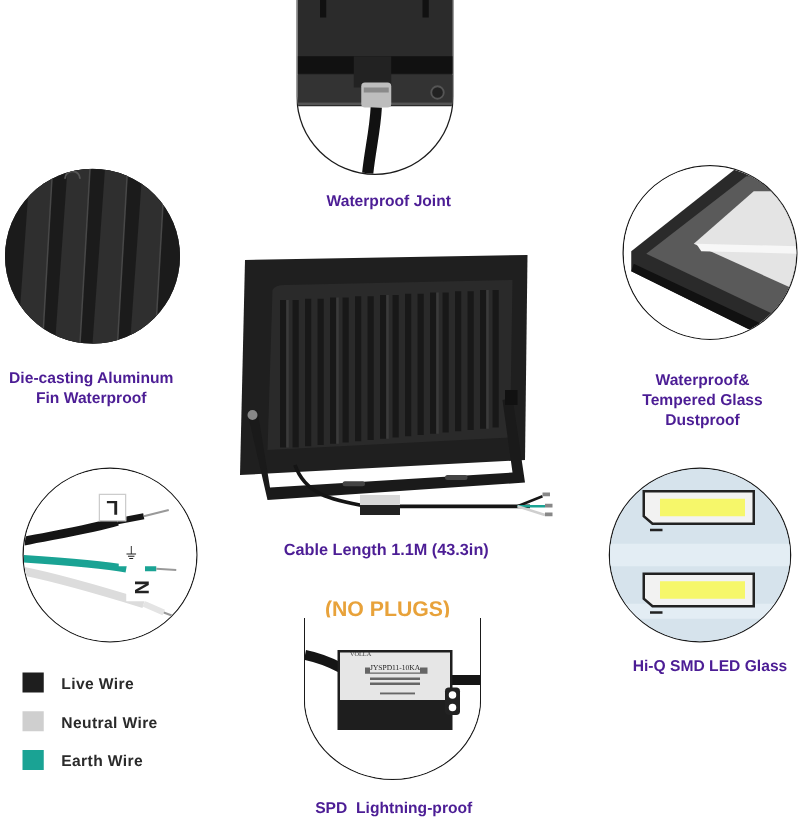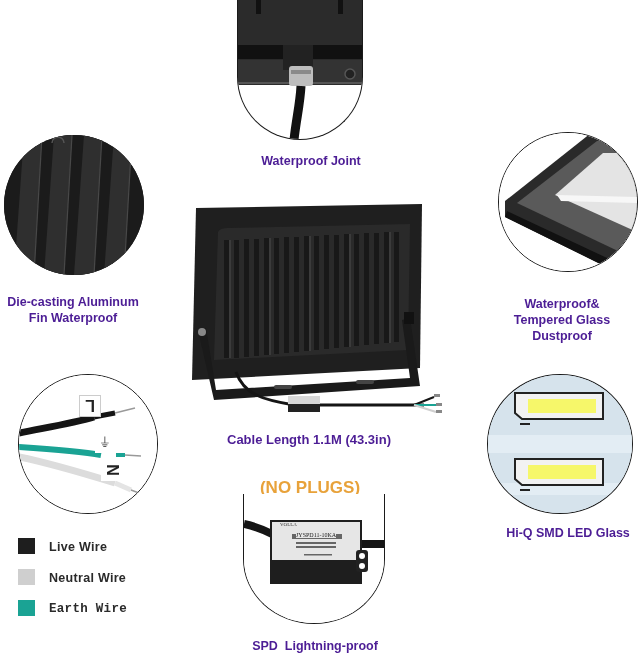--- a/index.html
+++ b/index.html
@@ -158,21 +158,21 @@
 </div>
 
 <div class="legend-row" style="top:538px;">
   <div class="swatch" style="background:#1e1e1e;"></div>
   <div class="legend-text">Live Wire</div>
 </div>
 <div class="legend-row" style="top:569px;">
   <div class="swatch" style="background:#cfcfcf;"></div>
   <div class="legend-text">Neutral Wire</div>
 </div>
-<div class="legend-row" style="top:600px;font-family:Liberation Mono, monospace;">
+<div class="legend-row" style="top:600px;">
   <div class="swatch" style="background:#1aa394;"></div>
   <div class="legend-text">Earth Wire</div>
 </div>
 
 <div class="circle" style="left:243px; top:494px; width:142px; height:130px; border-top:none; border-radius:0 0 71px 71px / 0 0 65px 65px;">
   <svg width="142" height="130" viewBox="0 0 142 130">
     <rect width="142" height="130" fill="#fff"></rect>
     <path d="M0 30 C 10 32, 20 36, 28 40" stroke="#151515" stroke-width="8" fill="none"></path>
     <path d="M112 50 L 142 50" stroke="#151515" stroke-width="8"></path>
     <rect x="26" y="26" width="92" height="64" fill="#1e1e1e"></rect>

